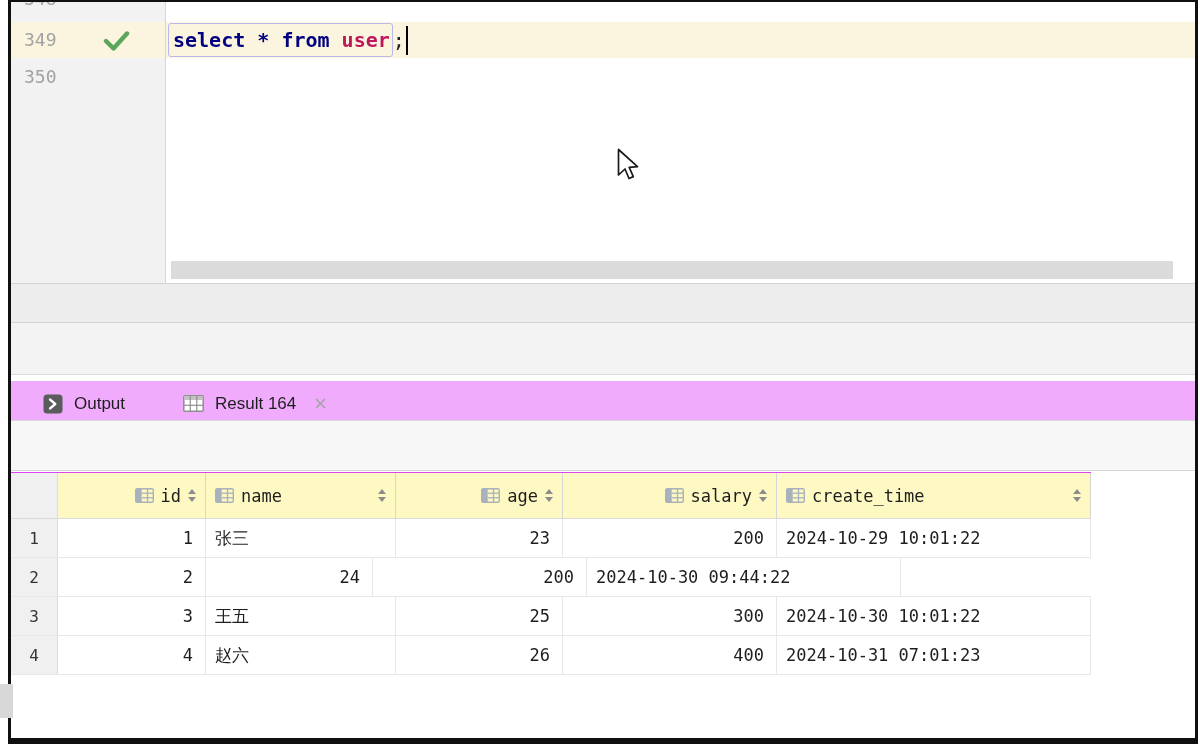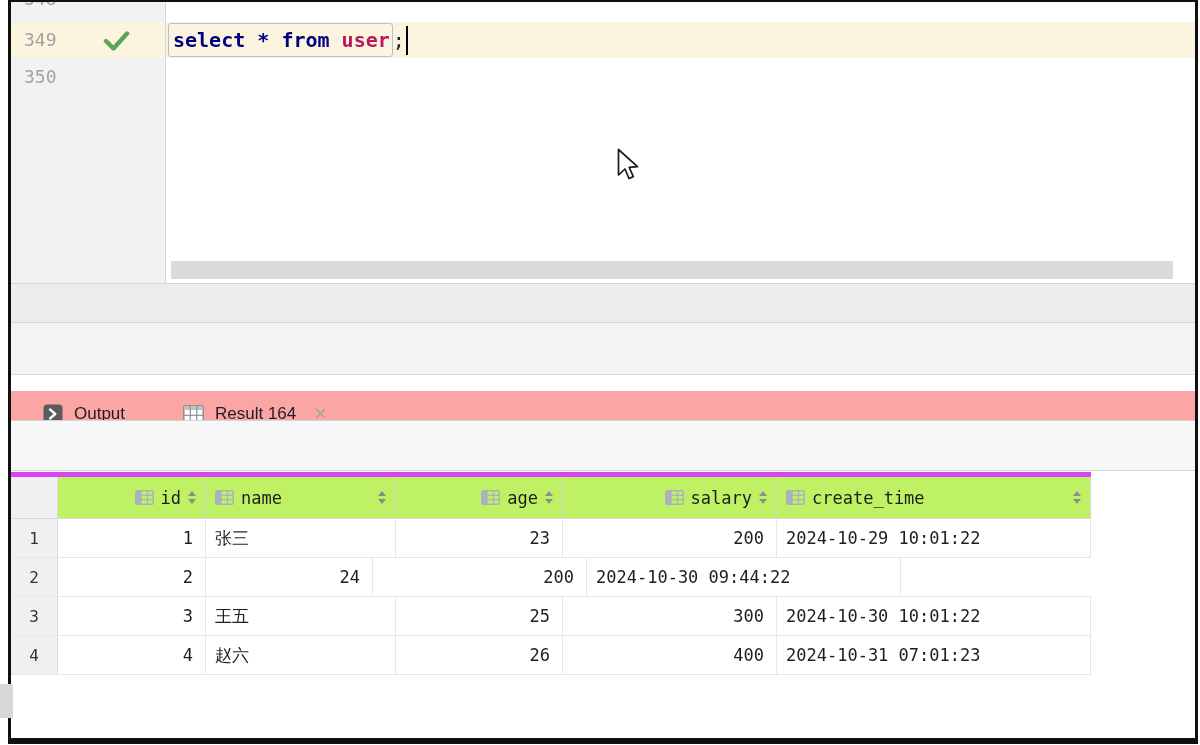--- a/index.html
+++ b/index.html
@@ -31,39 +31,39 @@
   .editor-bottom { position:absolute; left:0; top:281px; width:100%; height:1px; background:#D4D4D4; }
   .mouse { position:absolute; left:606px; top:146px; }
 
   
   .band-a { position:absolute; left:0; top:282px; width:100%; height:38px; background:#EDEDED; }
   .div-1  { position:absolute; left:0; top:320px; width:100%; height:1px; background:#D5D5D5; }
   .band-b { position:absolute; left:0; top:321px; width:100%; height:51px; background:#F3F3F3; }
   .div-2  { position:absolute; left:0; top:372px; width:100%; height:1px; background:#DBDBDB; }
 
   
-  .tabbar { position:absolute; left:0; top:389px; width:100%; height:45px; background:#fca5a5; }
+  .tabbar { position:absolute; left:0; top:379px; width:100%; height:45px; background:#f0abfc; }
   .div-3  { position:absolute; left:0; top:418px; width:100%; height:1px; background:#D6D6D6; }
   .tab { position:absolute; display:flex; align-items:center; gap:11px; height:45px; top:0;
          font-size:17px; color:#1E1E1E; cursor:default; }
   .tab-output { left:32px; }
   .tab-result { left:172px; }
   .tab-close { margin-left:6px; display:flex; align-items:center; }
   .tab-underline { position:absolute; left:147px; top:41px; width:212px; height:4px;
                    background:#8493A3; border-radius:2px; }
 
   
   .toolbar { position:absolute; left:0; top:419px; width:100%; height:49px; background:#F7F7F7; }
   .div-4  { position:absolute; left:0; top:468px; width:100%; height:1px; background:#D6D6D6; }
 
   
   .grid { position:absolute; left:0; top:470px; width:1080px;
           font-family:"DejaVu Sans Mono", monospace; }
-  .g-header { display:flex; height:47px; background:#bef264;
-              border-top:5px solid #d946ef; border-bottom:1px solid #D9D9D9; }
+  .g-header { display:flex; height:47px; background:#fef9c3;
+              border-top:1px solid #d946ef; border-bottom:1px solid #D9D9D9; }
   .g-row { display:flex; height:39px; background:#fff; border-bottom:1px solid #E7E7E7; }
   .cell { display:flex; align-items:center; font-size:17px; color:#1E1E1E;
           border-right:1px solid #E8E8E8; overflow:hidden; }
   .g-header .cell { border-right:1px solid #D6D6D6; gap:7px; }
   .c-gut { width:47px; background:#F0F0F0; justify-content:center;
            border-right:1px solid #DCDCDC !important; font-size:16px; color:#333; }
   .c-id  { width:148px; } .c-name{ width:190px; } .c-age { width:167px; }
   .c-sal { width:214px; } .c-ct  { width:314px; }
   .h-right { justify-content:flex-end; padding-right:9px; }
   .h-left  { padding-left:9px; }

